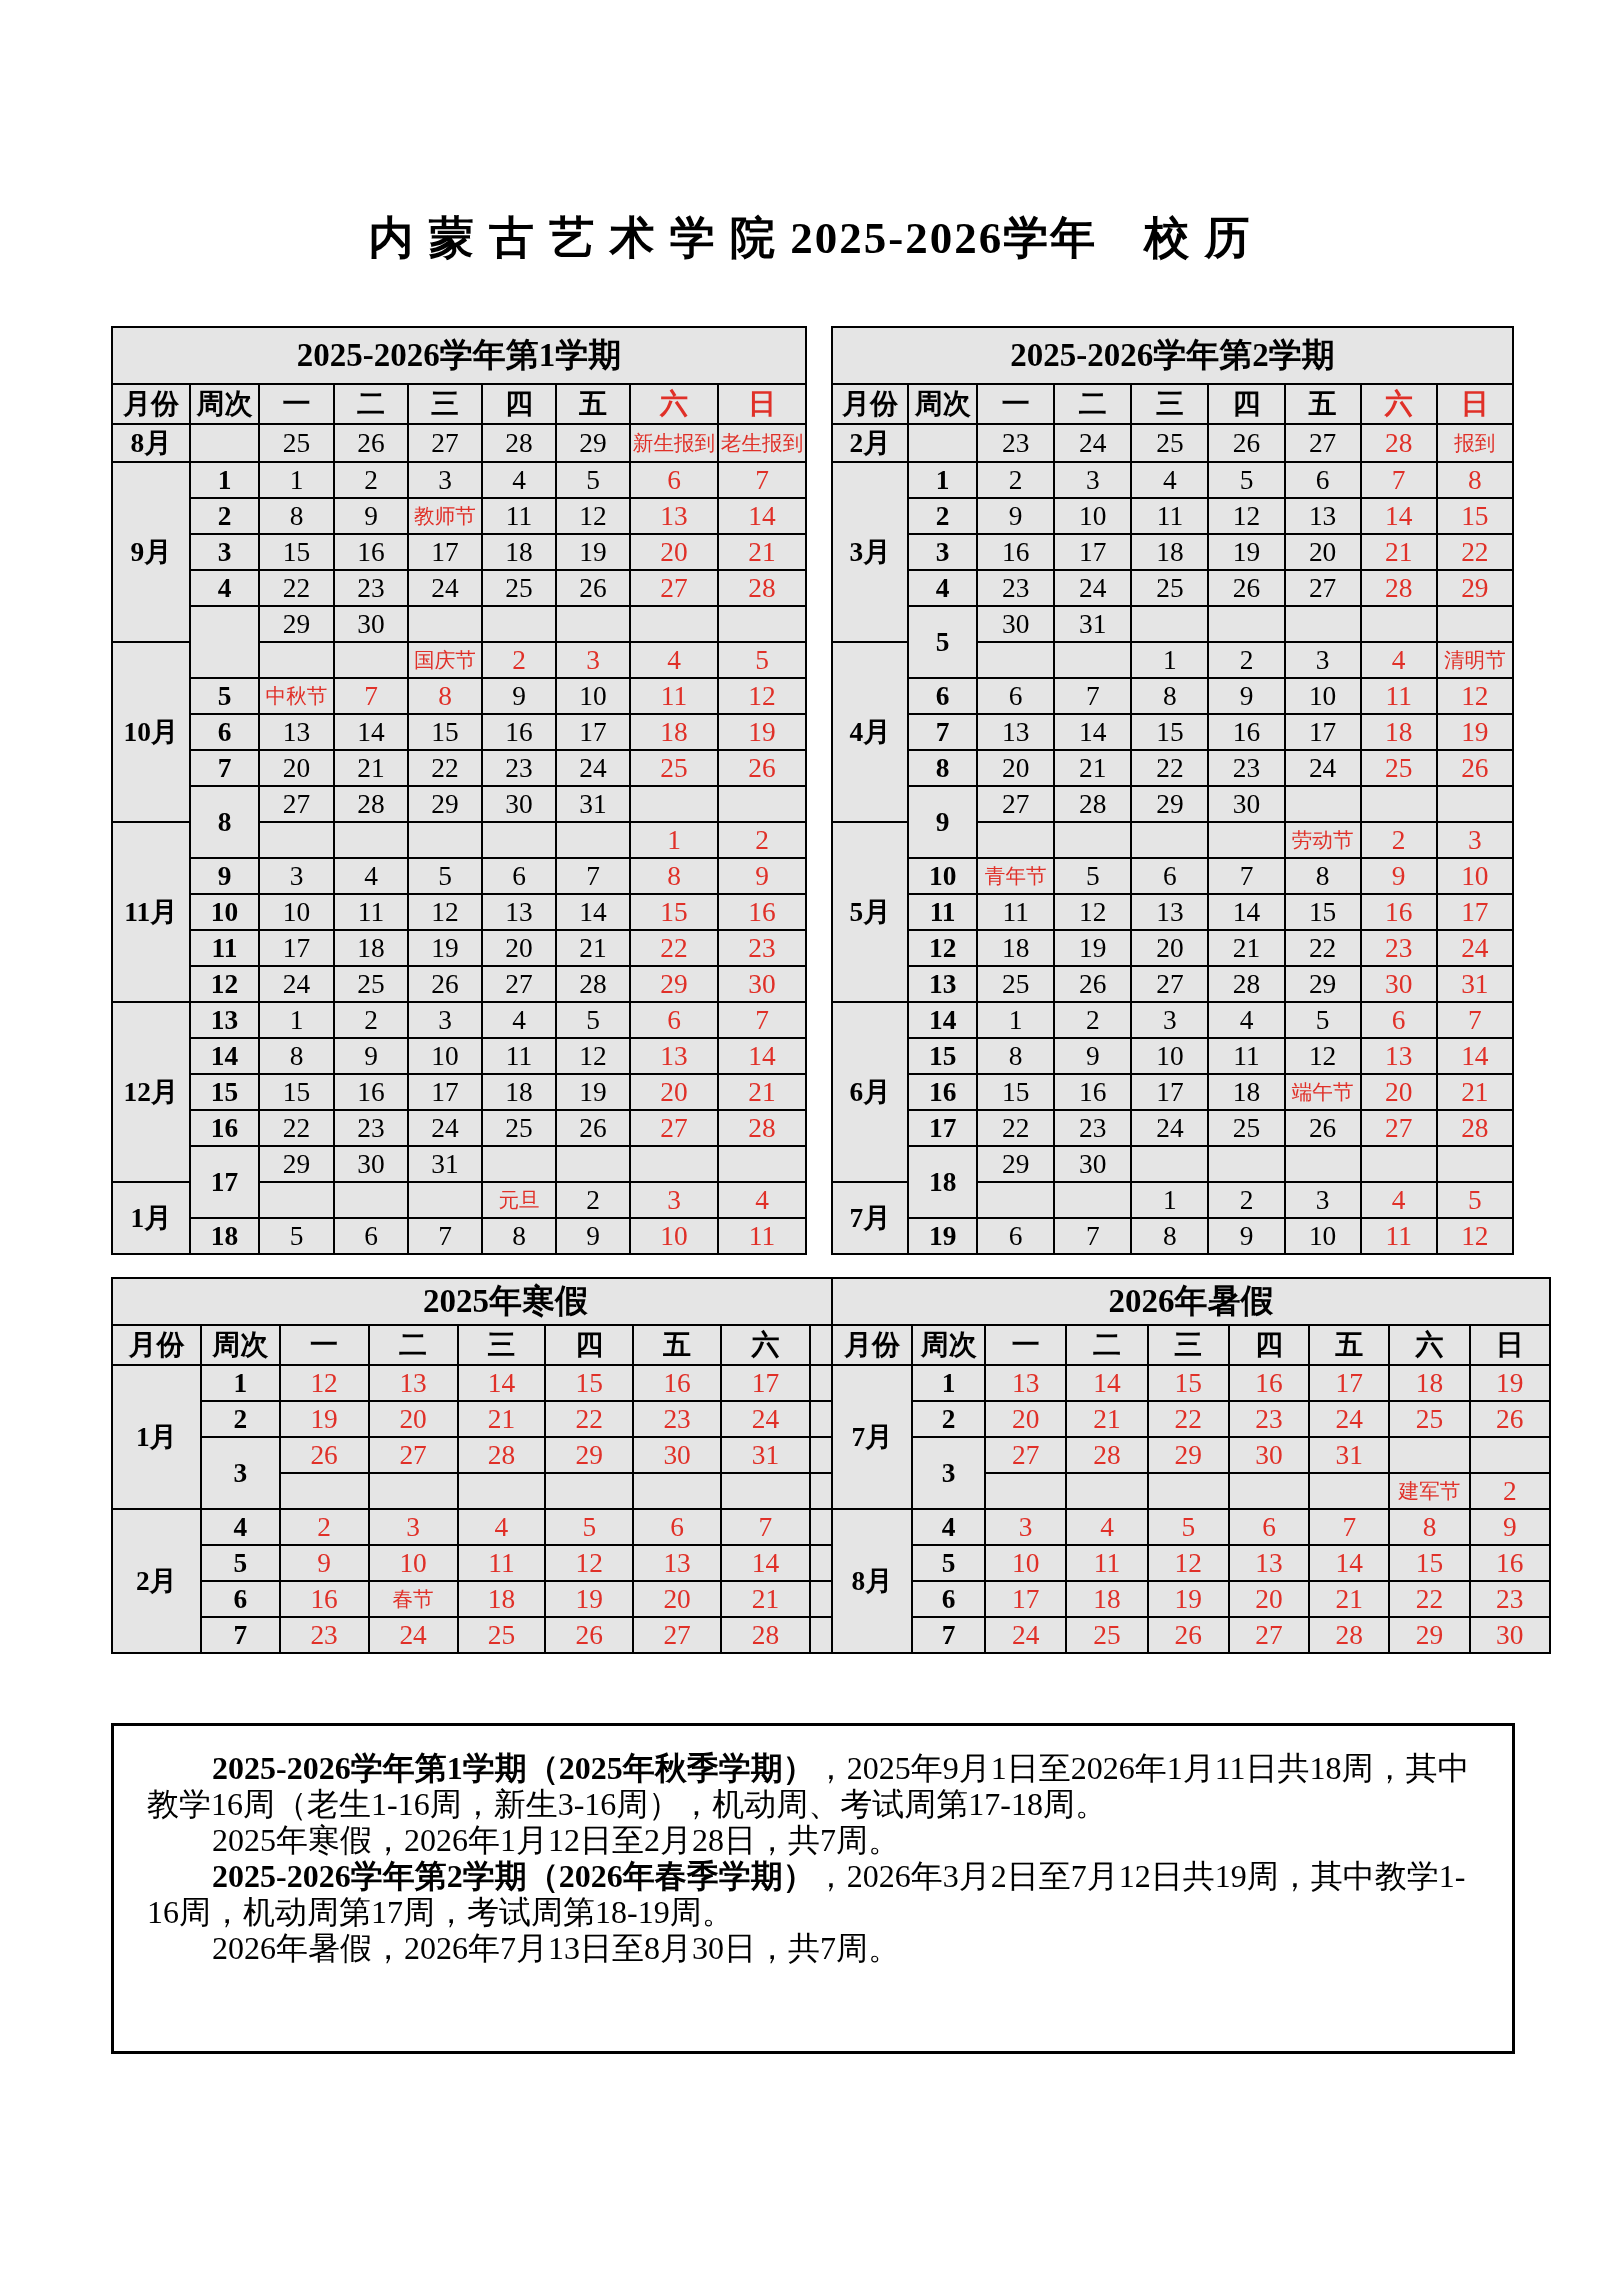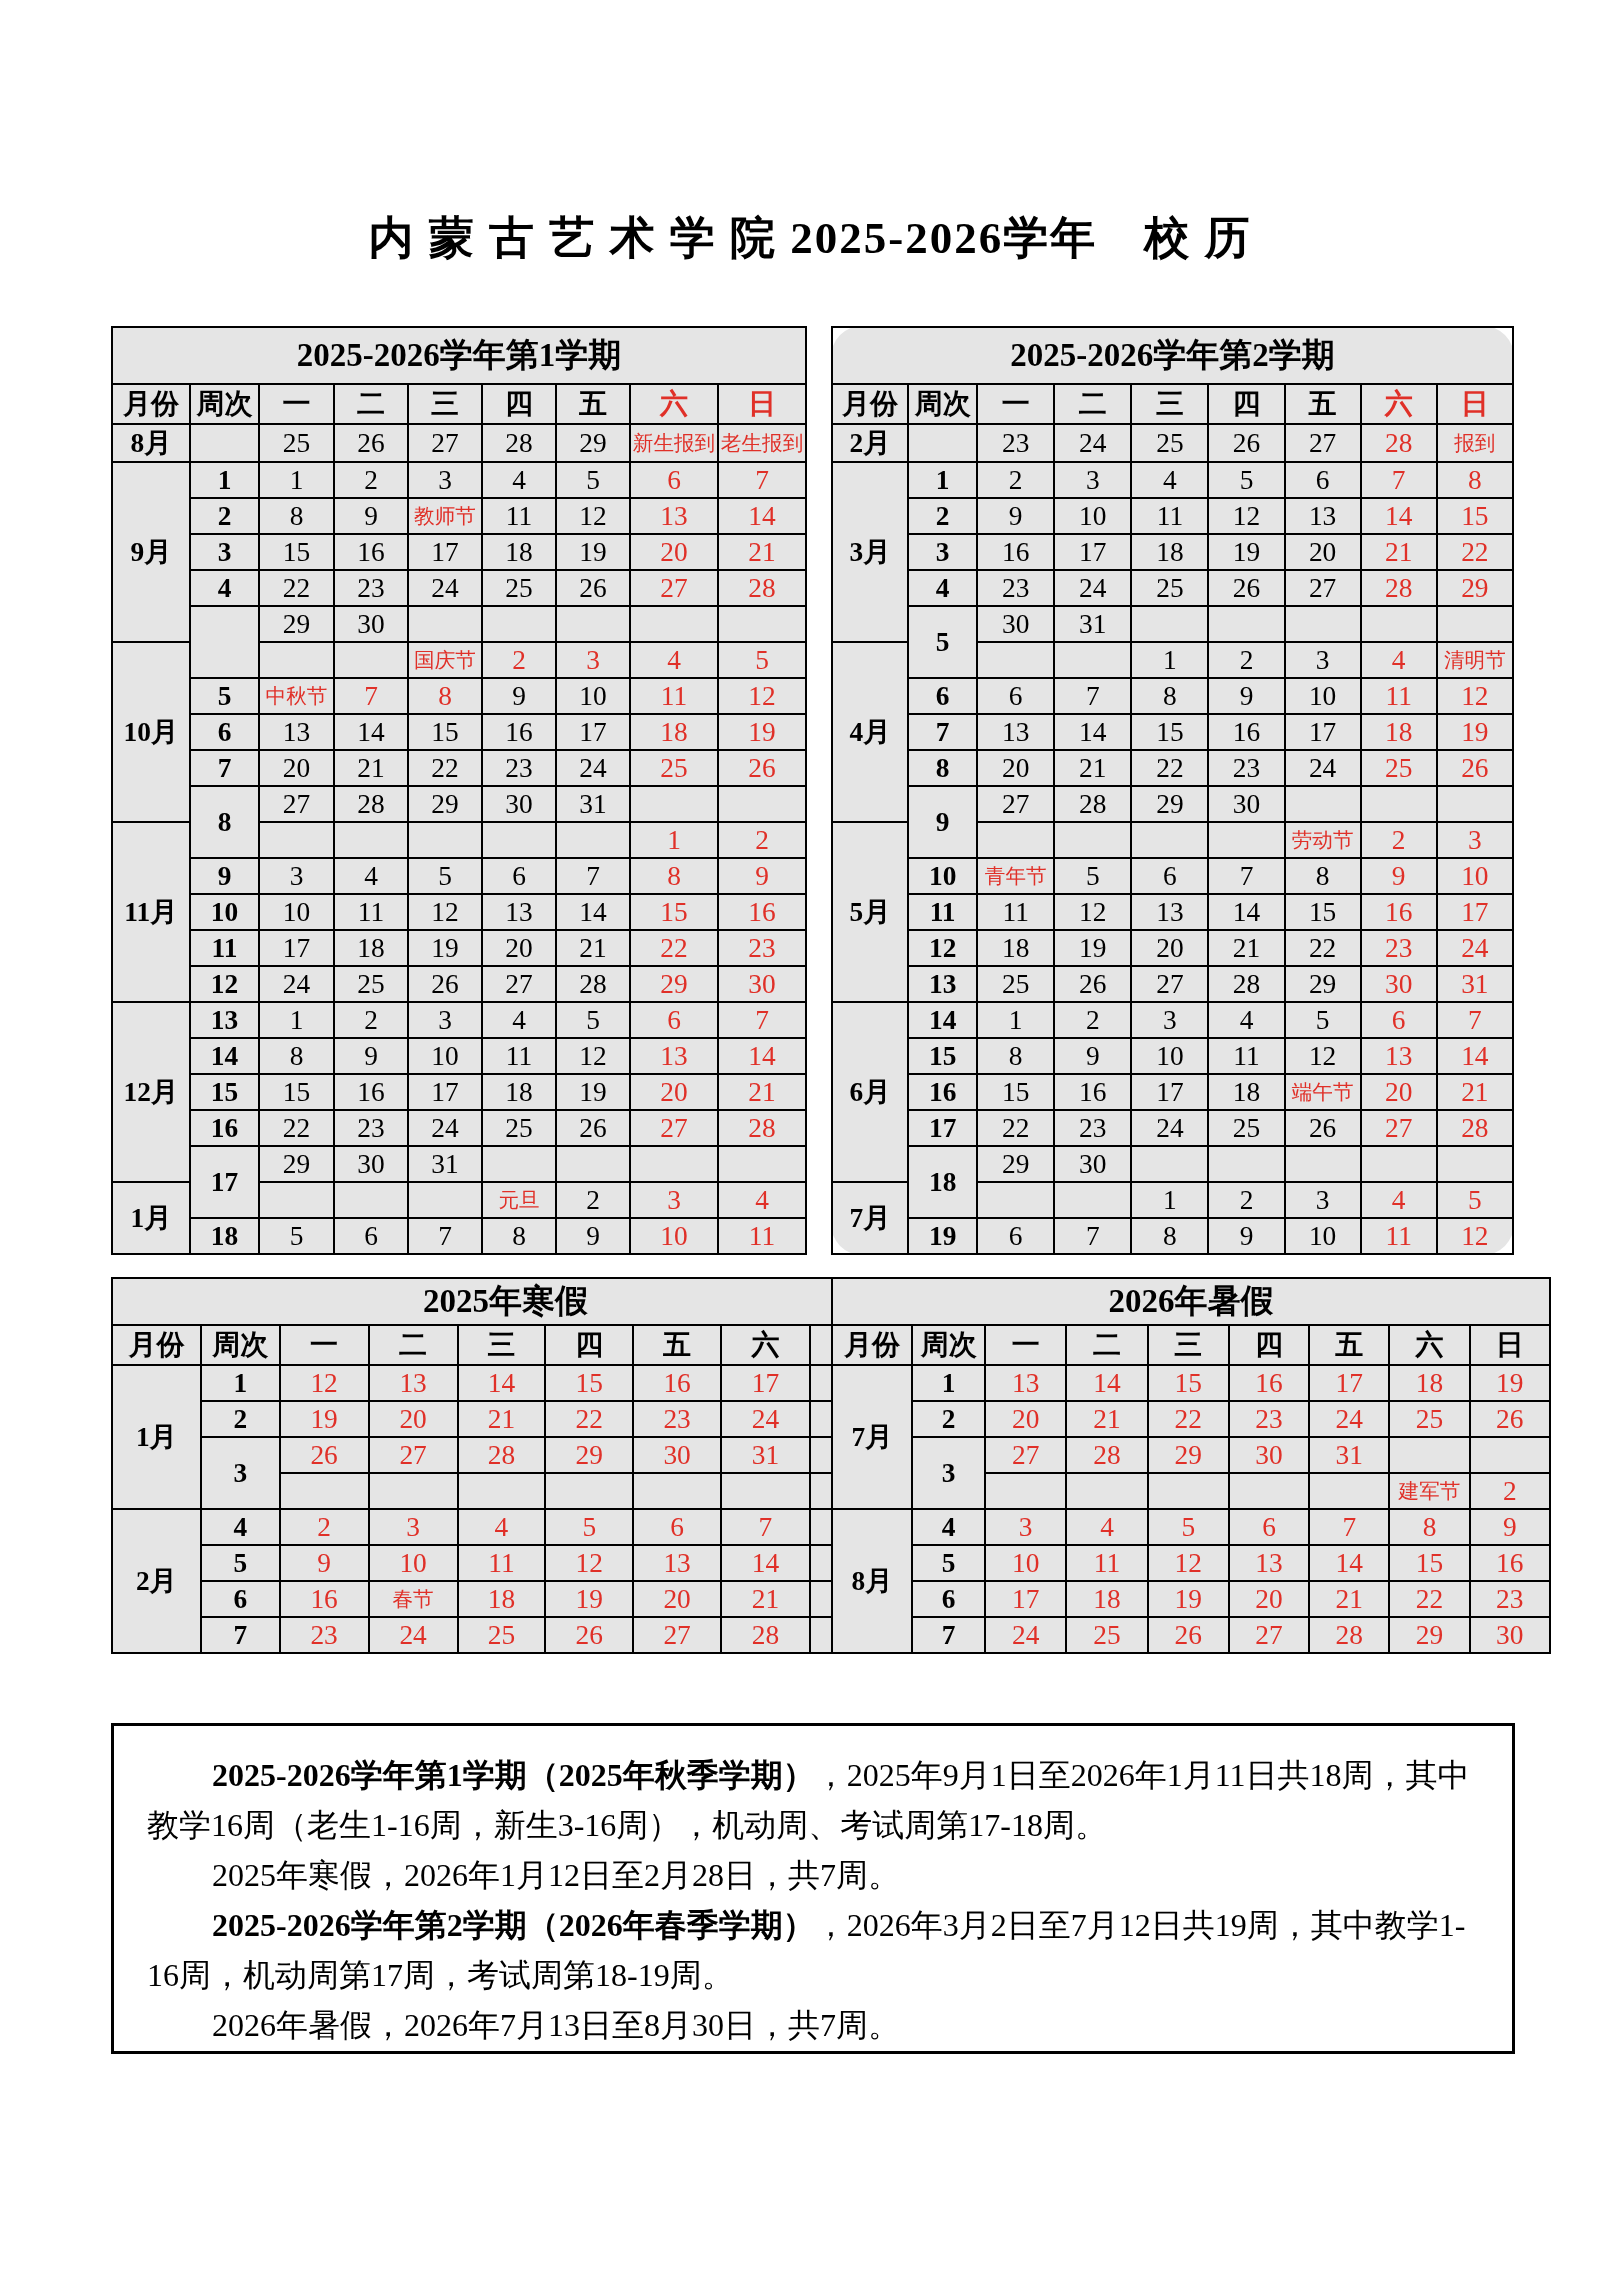--- a/index.html
+++ b/index.html
@@ -30,21 +30,21 @@
   td.small { font-size:20.6px !important;font-family:Liberation Mono, monospace; }
 
   .notes-title {
     position:absolute; top:1660px; left:0; width:100%;
     text-align:center; font-size:39px; font-weight:700; letter-spacing:7.8px;
   }
   .notes-box {
     position:absolute; left:111px; top:1723px; width:1404px; height:331px;
     border:3.9px solid #000; box-sizing:border-box; padding:23.5px 33px 0 33px;
   }
-  .note-para { margin:0; font-size:32px; line-height:50px; text-indent:65px; }
+  .note-para { margin:0; font-size:32px; line-height:36px; text-indent:65px; }
   .note-para b { font-weight:700; }
 </style>
 </head>
 <body>
 
 <div class="page">
   <div class="main-title">内 蒙 古 艺 术 学 院 2025-2026学年　校 历</div>
 
   <div class="cal-host pos-sem1">
       <table class="cal" style="width: 693px;">
@@ -304,21 +304,21 @@
             <td class="day">7</td>
             <td class="day">8</td>
             <td class="day">9</td>
             <td class="day red">10</td>
             <td class="day red">11</td>
           </tr>
         </tbody>
       </table>
     </div>
   <div class="cal-host pos-sem2">
-      <table class="cal" style="width: 683px; border-radius: 31px;">
+      <table class="cal" style="width: 683px;">
         <colgroup>
           <col style="width: 76px;">
           <col style="width: 69px;">
           <col style="width: 77px;">
           <col style="width: 77px;">
           <col style="width: 77px;">
           <col style="width: 76px;">
           <col style="width: 76px;">
           <col style="width: 76px;">
           <col style="width: 76px;">

